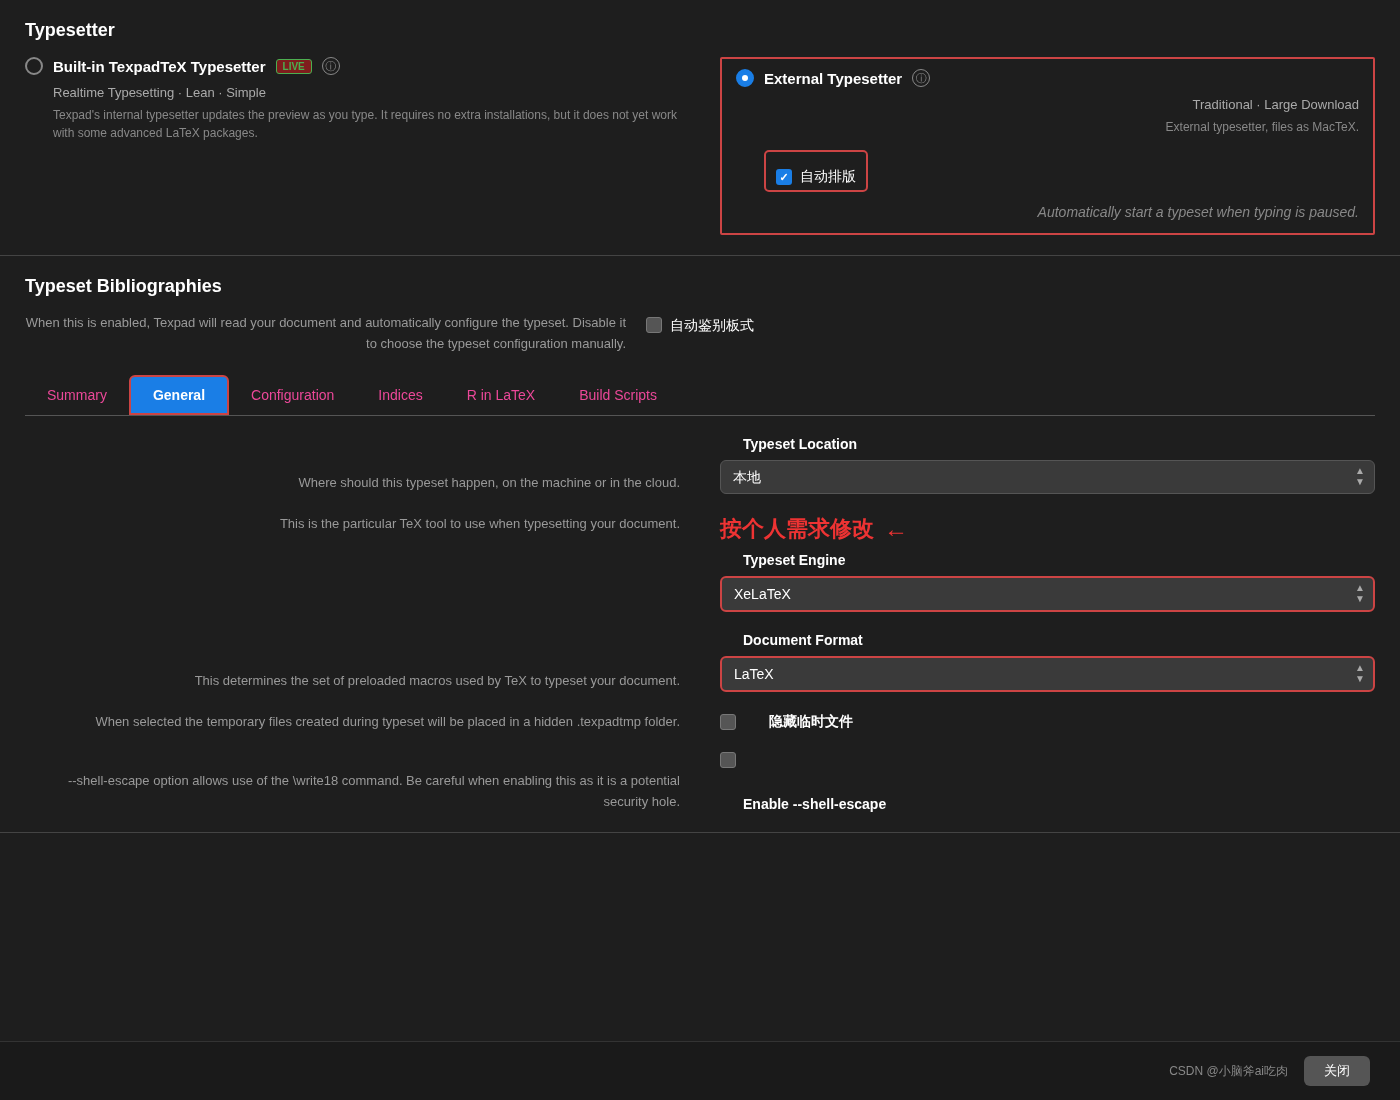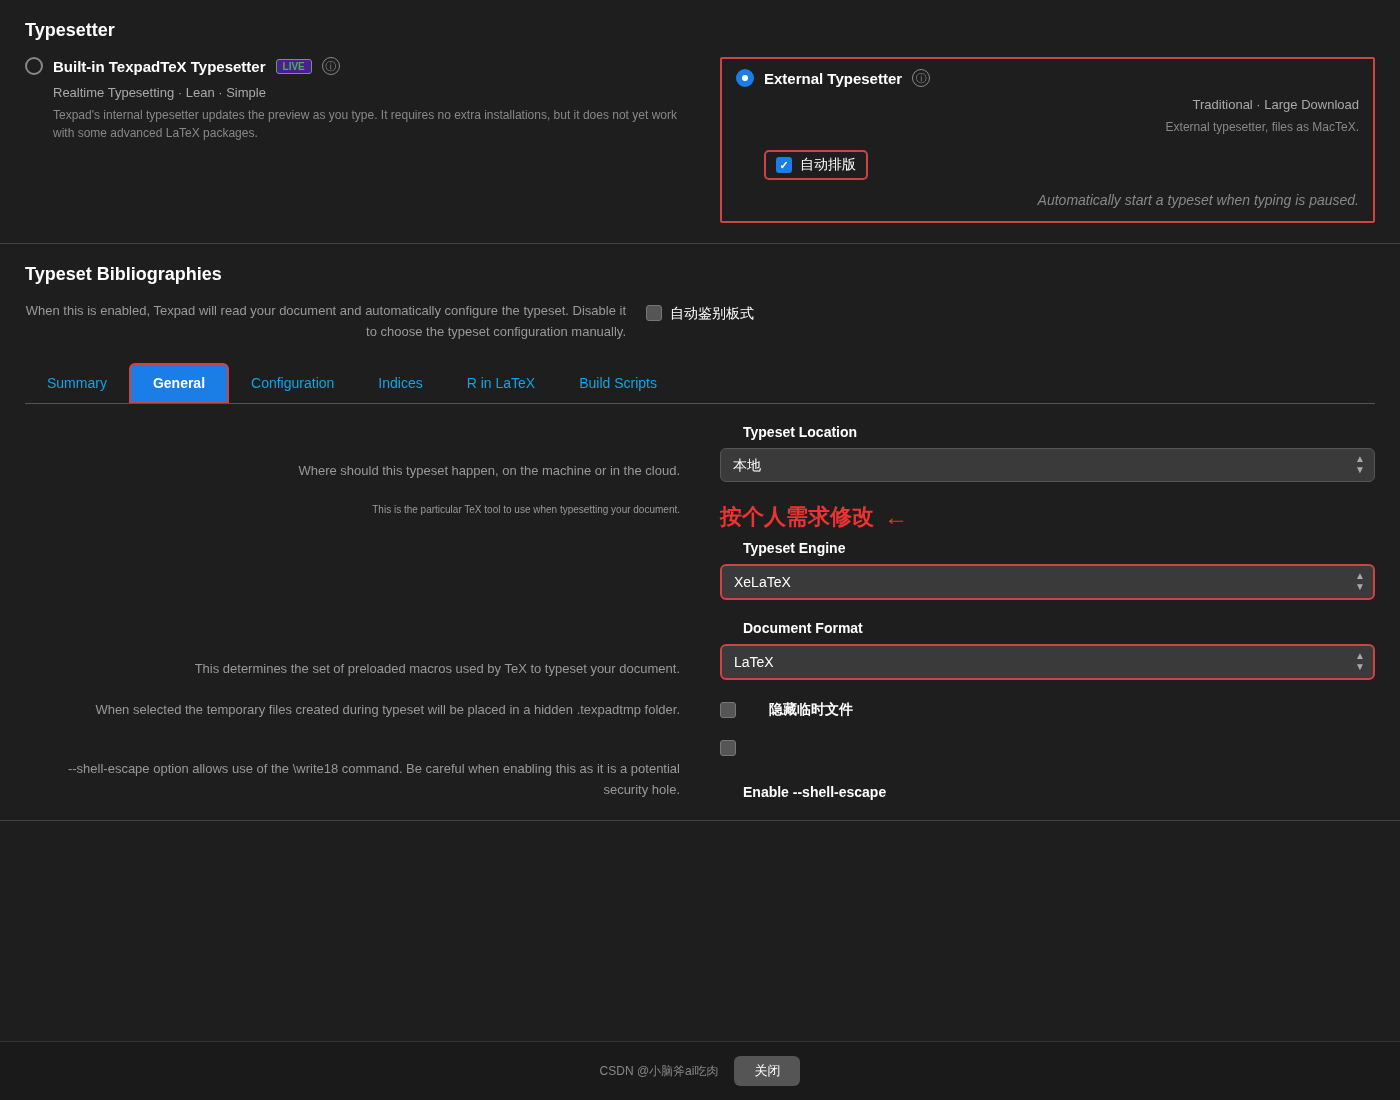--- a/index.html
+++ b/index.html
@@ -70,21 +70,21 @@
       background: white;
     }
 
     .option-label {
       font-size: 15px;
       font-weight: 700;
       color: #ffffff;
     }
 
     .live-badge {
-      background: #4c1d95;
+      background: #7f1d1d;
       border: 1px solid #4caf50;
       color: #4caf50;
       font-size: 10px;
       font-weight: 700;
       padding: 1px 6px;
       border-radius: 3px;
     }
 
     .info-icon {
       width: 18px;
@@ -183,21 +183,21 @@
       gap: 0;
       grid-column: 1 / 3;
       margin-bottom: 0;
       border-bottom: 1px solid #555;
       padding-bottom: 0;
     }
 
     .tab-item {
       padding: 10px 22px;
       font-size: 14px;
-      color: #0ea5e9;
+      color: #ec4899;
       cursor: pointer;
       white-space: nowrap;
     }
 
     .tab-item.active {
       background: #1a7ee6;
       color: #ffffff;
       border-radius: 6px 6px 0 0;
       font-weight: 600;
     }
@@ -279,40 +279,40 @@
       font-size: 22px;
       font-weight: 900;
     }
 
     .annotation-arrow {
       color: #ee3333;
       font-size: 24px;
     }
 
     .mid-desc {
-      font-size: 10px;
+      font-size: 13px;
       color: #999;
       line-height: 1.6;
       text-align: right;
     }
 
     .mid-right {
       display: flex;
       flex-direction: column;
       gap: 8px;
     }
 
     
     .footer {
       margin-top: auto;
       background: #1a1a1a;
       border-top: 1px solid #333;
       padding: 14px 30px;
       display: flex;
-      justify-content: center;
+      justify-content: flex-end;
       align-items: center;
       gap: 16px;
     }
 
     .footer-text {
       font-size: 12px;
       color: #888;
     }
 
     .close-btn {
@@ -358,21 +358,21 @@
 
     <div class="typesetter-option external-box">
       <div class="option-header">
         <div class="radio-circle selected"></div>
         <span class="option-label">External Typesetter</span>
         <div class="info-icon">ⓘ</div>
       </div>
       <div class="option-subtitle">Traditional · Large Download</div>
       <div class="option-desc">External typesetter, files as MacTeX.</div>
       <div style="border: 2px solid #cc4444; border-radius: 5px; display: inline-flex; align-items: center; padding: 4px 10px; margin-left: 28px; margin-top: 8px; width: fit-content;">
-        <div class="checkbox-row" style="padding-left: 0; margin-top: 0;">
+        <div class="checkbox-row" style="padding-left: 0; margin-top: 12px;">
           <div class="checkbox-box"></div>
           <span class="checkbox-label">自动排版</span>
         </div>
       </div>
       <div class="auto-desc">Automatically start a typeset when typing is paused.</div>
     </div>
   </div>
 </div>
 
 <div class="section">

